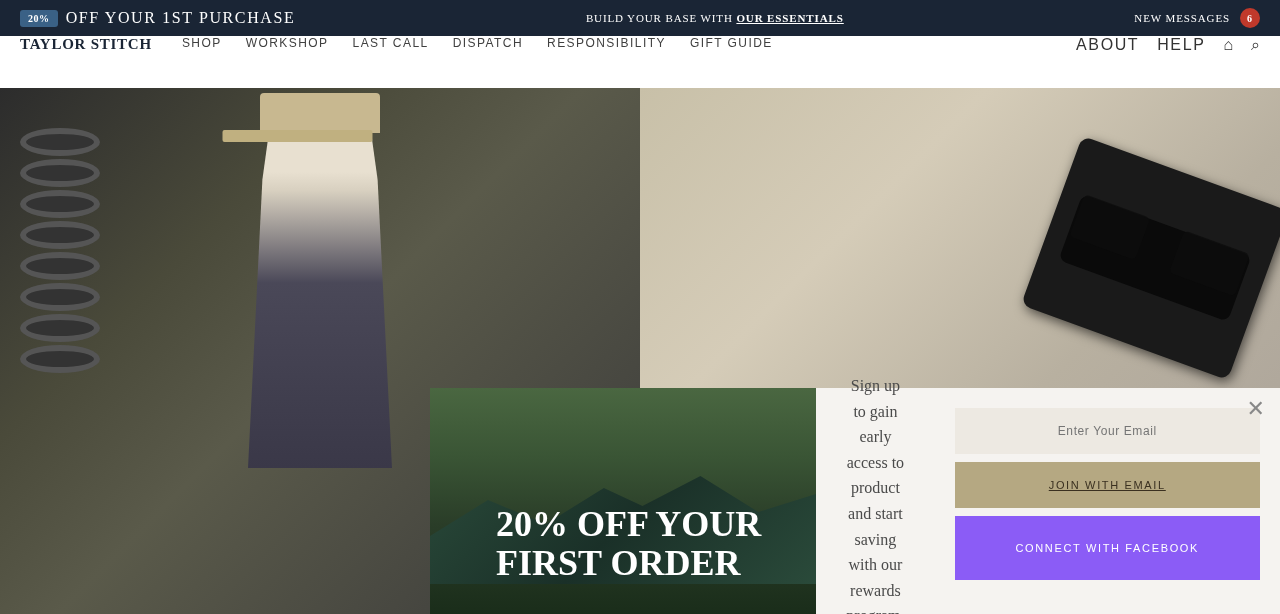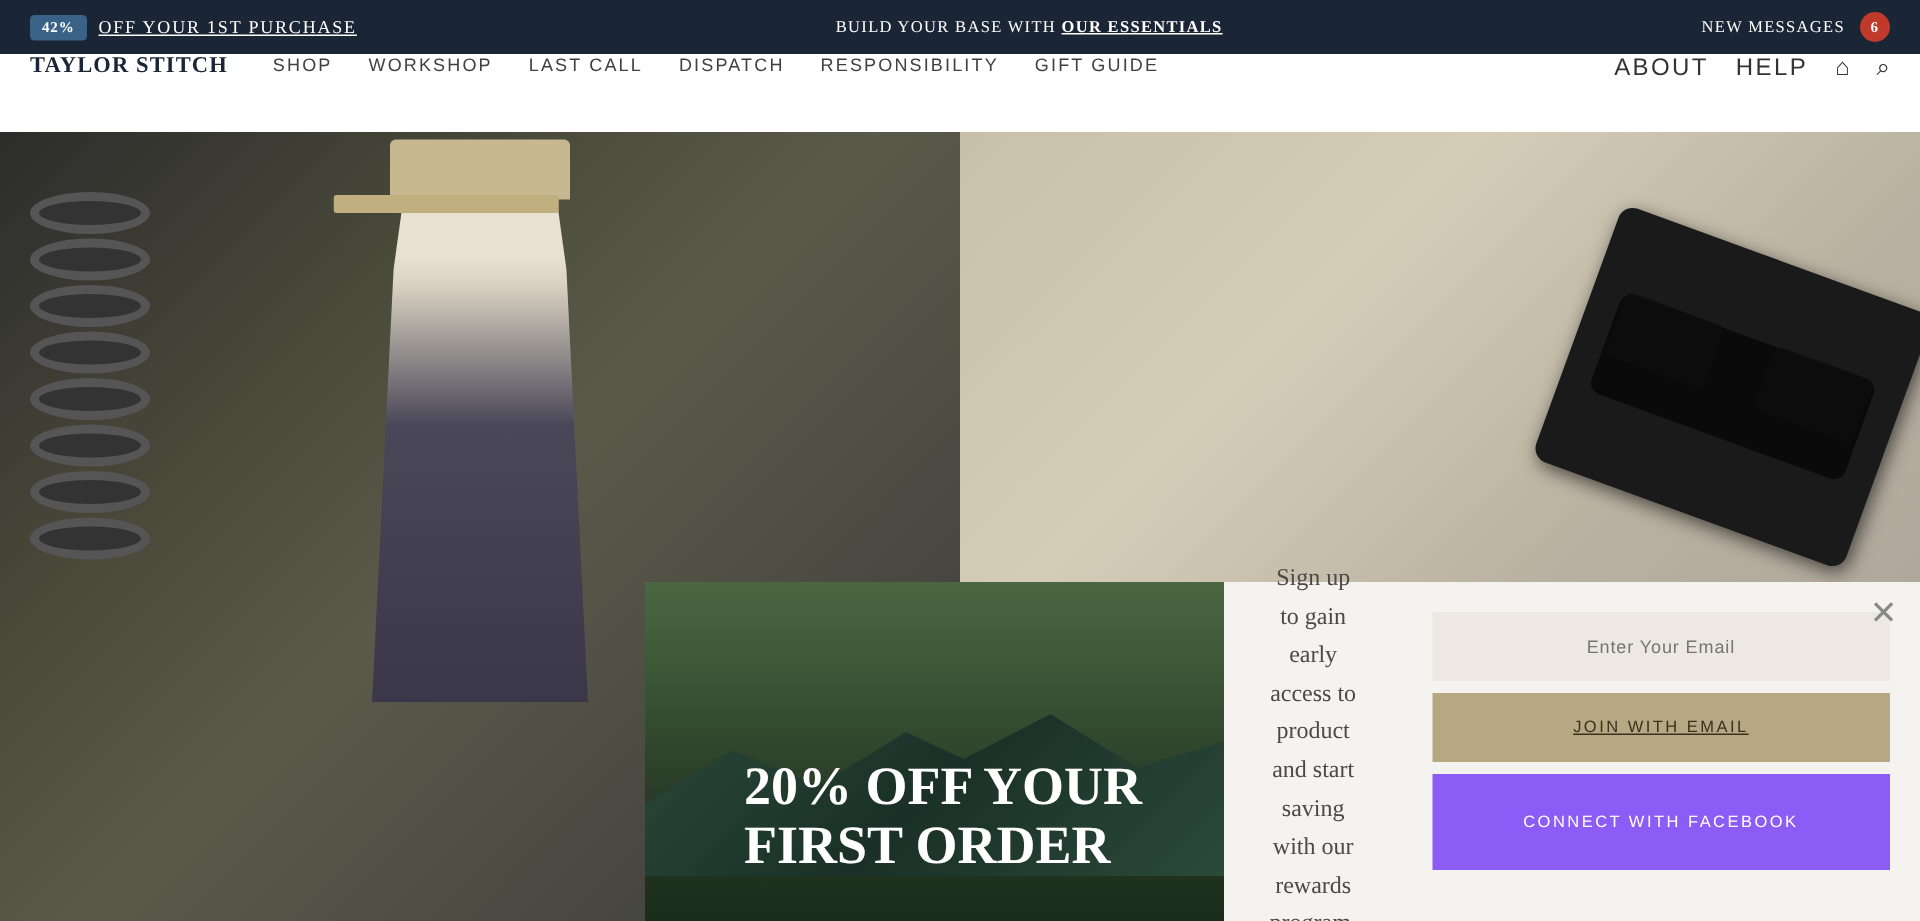--- a/index.html
+++ b/index.html
@@ -19,21 +19,21 @@
     }
     .top-bar-left { display: flex; align-items: center; gap: 8px; }
     .top-bar-badge {
       background-color: #3a6186;
       color: #fff;
       padding: 3px 8px;
       border-radius: 3px;
       font-size: 10px;
       font-weight: bold;
     }
-    .top-bar-link { text-decoration: underline; font-size: 12px; letter-spacing: 0.1em; text-transform: uppercase; }
+    .top-bar-link { font-size: 16px; letter-spacing: 0.1em; text-transform: uppercase; }
     .top-bar-center { font-size: 11px; letter-spacing: 0.08em; text-transform: uppercase; text-align: center; }
     .top-bar-center a { text-decoration: underline; font-weight: bold; }
     .top-bar-right { display: flex; align-items: center; gap: 10px; font-size: 11px; letter-spacing: 0.08em; text-transform: uppercase; }
     .notification-badge {
       background-color: #c0392b;
       color: #fff;
       border-radius: 50%;
       width: 20px;
       height: 20px;
       display: flex;
@@ -305,21 +305,21 @@
       border-radius: 50%;
       background: #c8c0a8;
       border: 2px solid #a09888;
     }
   </style>
 </head>
 <body>
 
 <div class="top-bar">
   <div class="top-bar-left">
-    <span class="top-bar-badge">42%</span>
+    <span class="top-bar-badge">20%</span>
     <span class="top-bar-link">OFF YOUR 1ST PURCHASE</span>
   </div>
   <div class="top-bar-center">
     <span>BUILD YOUR BASE WITH</span>
     <a>OUR ESSENTIALS</a>
   </div>
   <div class="top-bar-right">
     <span>NEW MESSAGES</span>
     <span class="notification-badge">6</span>
   </div>

